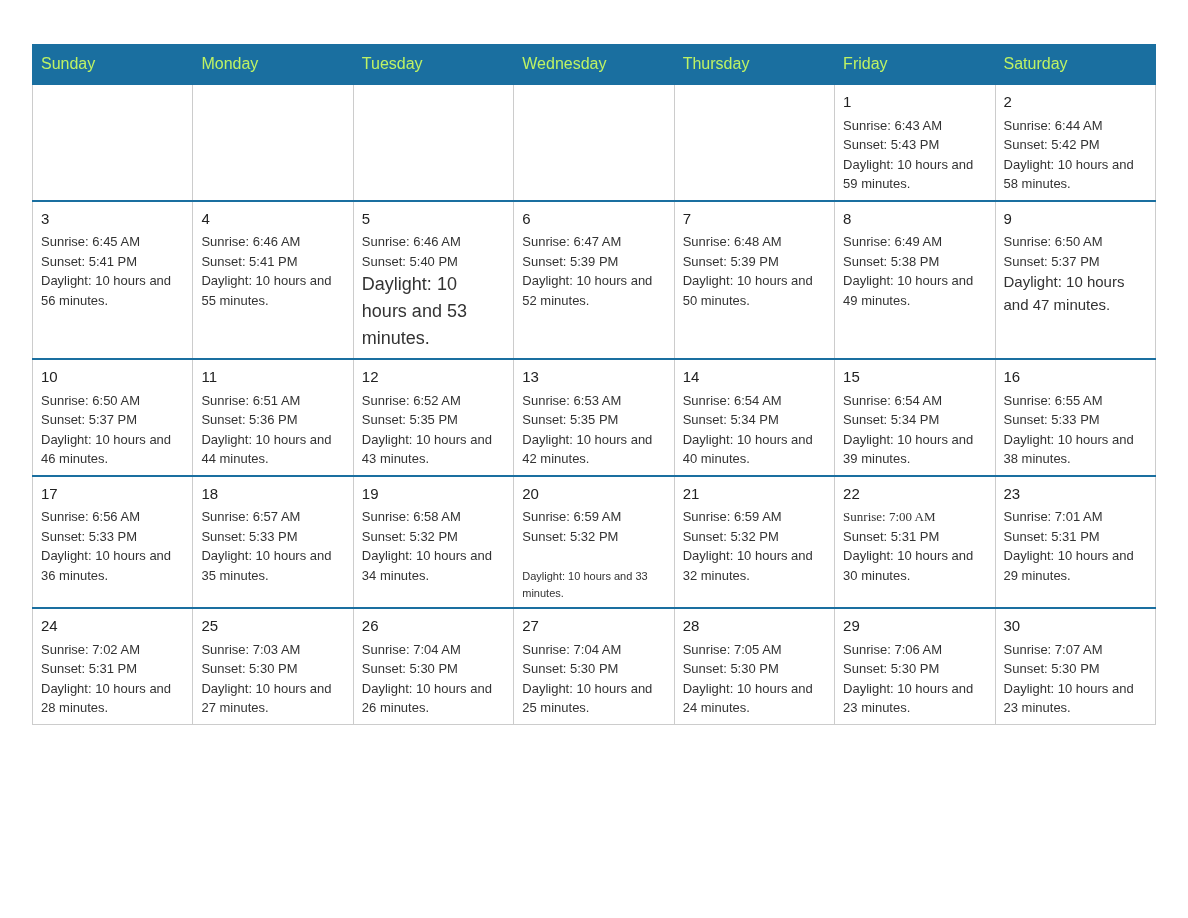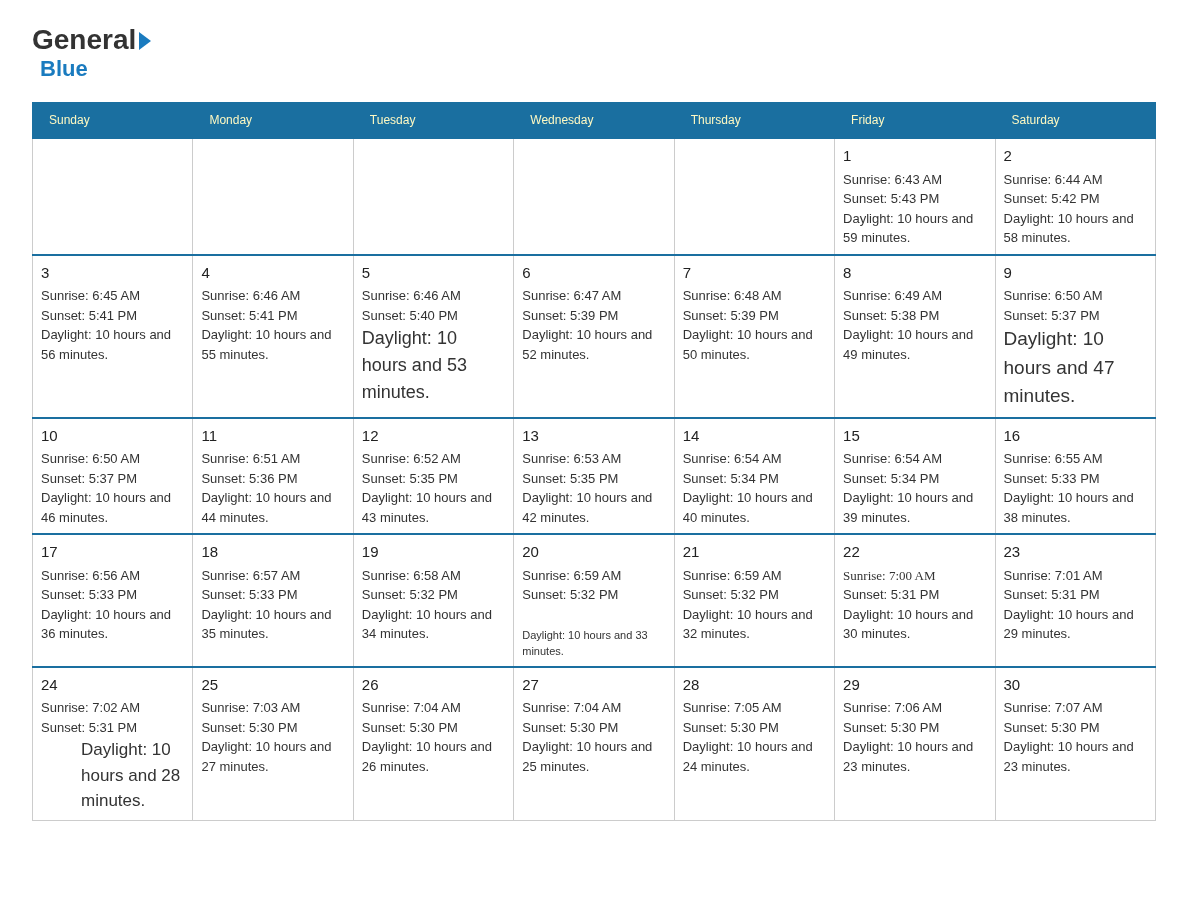--- a/index.html
+++ b/index.html
@@ -50,23 +50,23 @@
       color: #555;
       margin-top: 4px;
     }
     .calendar {
       width: 100%;
       border-collapse: collapse;
       border: 1px solid #ccc;
     }
     .calendar th {
       background-color: #1a6fa0;
-      color: #fef9c3;
-      padding: 10px 16px;
-      font-size: 12px;
+      color: #bef264;
+      padding: 10px 8px;
+      font-size: 16px;
       font-weight: normal;
       text-align: left;
       border: 1px solid #1a6fa0;
     }
     .calendar td {
       vertical-align: top;
       border: 1px solid #ccc;
       padding: 6px 8px;
       width: calc(100% / 7);
       min-height: 110px;
@@ -85,29 +85,20 @@
       margin-bottom: 2px;
     }
     .empty-cell {
       background: #fff;
     }
   </style>
 </head>
 <body>
 
 <div class="header">
-  <div class="logo">
-    <div class="logo-text">
-      <span class="logo-general">General</span>
-      <span style="display:inline-block;width:0;height:0;border-left:12px solid #1a7bbf;border-top:9px solid transparent;border-bottom:9px solid transparent;margin-left:3px;margin-top:2px;"></span>
-    </div>
-    <div style="margin-left:4px;">
-      <span class="logo-underline">Blue</span>
-    </div>
-  </div>
   <div class="title-section">
   </div>
 </div>
 
 <table class="calendar">
   <thead>
     <tr>
     <th>Sunday</th>
         <th>Monday</th>
         <th>Tuesday</th>
@@ -171,21 +162,21 @@
         <td>
           <span class="day-number">8</span>
           <span style="display: block; font-size: 13px; line-height: 1.5;">Sunrise: 6:49 AM</span>
           <span style="display: block; font-size: 13px; line-height: 1.5;">Sunset: 5:38 PM</span>
           <span style="display: block; font-size: 13px; line-height: 1.5;">Daylight: 10 hours and 49 minutes.</span>
         </td>
         <td>
           <span class="day-number">9</span>
           <span style="display: block; font-size: 13px; line-height: 1.5;">Sunrise: 6:50 AM</span>
           <span style="display: block; font-size: 13px; line-height: 1.5;">Sunset: 5:37 PM</span>
-          <span style="display: block; font-size: 19px; line-height: 1.5;">Daylight: 10 hours and 47 minutes.</span>
+          <span style="display: block; font-size: 15px; line-height: 1.5;">Daylight: 10 hours and 47 minutes.</span>
         </td>
       </tr>
       <tr class="week-row">
         <td>
           <span class="day-number">10</span>
           <span style="display: block; font-size: 13px; line-height: 1.5;">Sunrise: 6:50 AM</span>
           <span style="display: block; font-size: 13px; line-height: 1.5;">Sunset: 5:37 PM</span>
           <span style="display: block; font-size: 13px; line-height: 1.5;">Daylight: 10 hours and 46 minutes.</span>
         </td>
         <td>
@@ -267,21 +258,21 @@
           <span style="display: block; font-size: 13px; line-height: 1.5;">Sunrise: 7:01 AM</span>
           <span style="display: block; font-size: 13px; line-height: 1.5;">Sunset: 5:31 PM</span>
           <span style="display: block; font-size: 13px; line-height: 1.5;">Daylight: 10 hours and 29 minutes.</span>
         </td>
       </tr>
       <tr class="week-row">
         <td>
           <span class="day-number">24</span>
           <span style="display: block; font-size: 13px; line-height: 1.5;">Sunrise: 7:02 AM</span>
           <span style="display: block; font-size: 13px; line-height: 1.5;">Sunset: 5:31 PM</span>
-          <span style="display: block; font-size: 17px; line-height: 1.5; margin-left: 40px;">Daylight: 10 hours and 28 minutes.</span>
+          <span style="display: block; font-size: 13px; line-height: 1.5;">Daylight: 10 hours and 28 minutes.</span>
         </td>
         <td>
           <span class="day-number">25</span>
           <span style="display: block; font-size: 13px; line-height: 1.5;">Sunrise: 7:03 AM</span>
           <span style="display: block; font-size: 13px; line-height: 1.5;">Sunset: 5:30 PM</span>
           <span style="display: block; font-size: 13px; line-height: 1.5;">Daylight: 10 hours and 27 minutes.</span>
         </td>
         <td>
           <span class="day-number">26</span>
           <span style="display: block; font-size: 13px; line-height: 1.5;">Sunrise: 7:04 AM</span>

